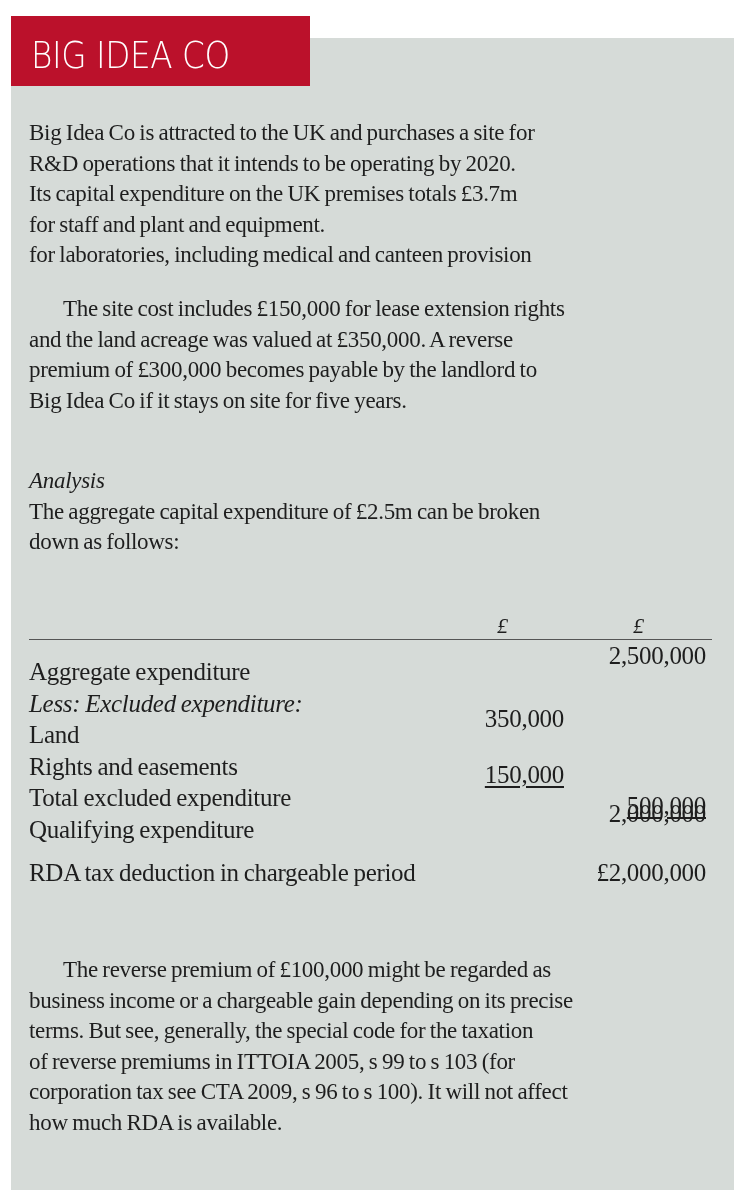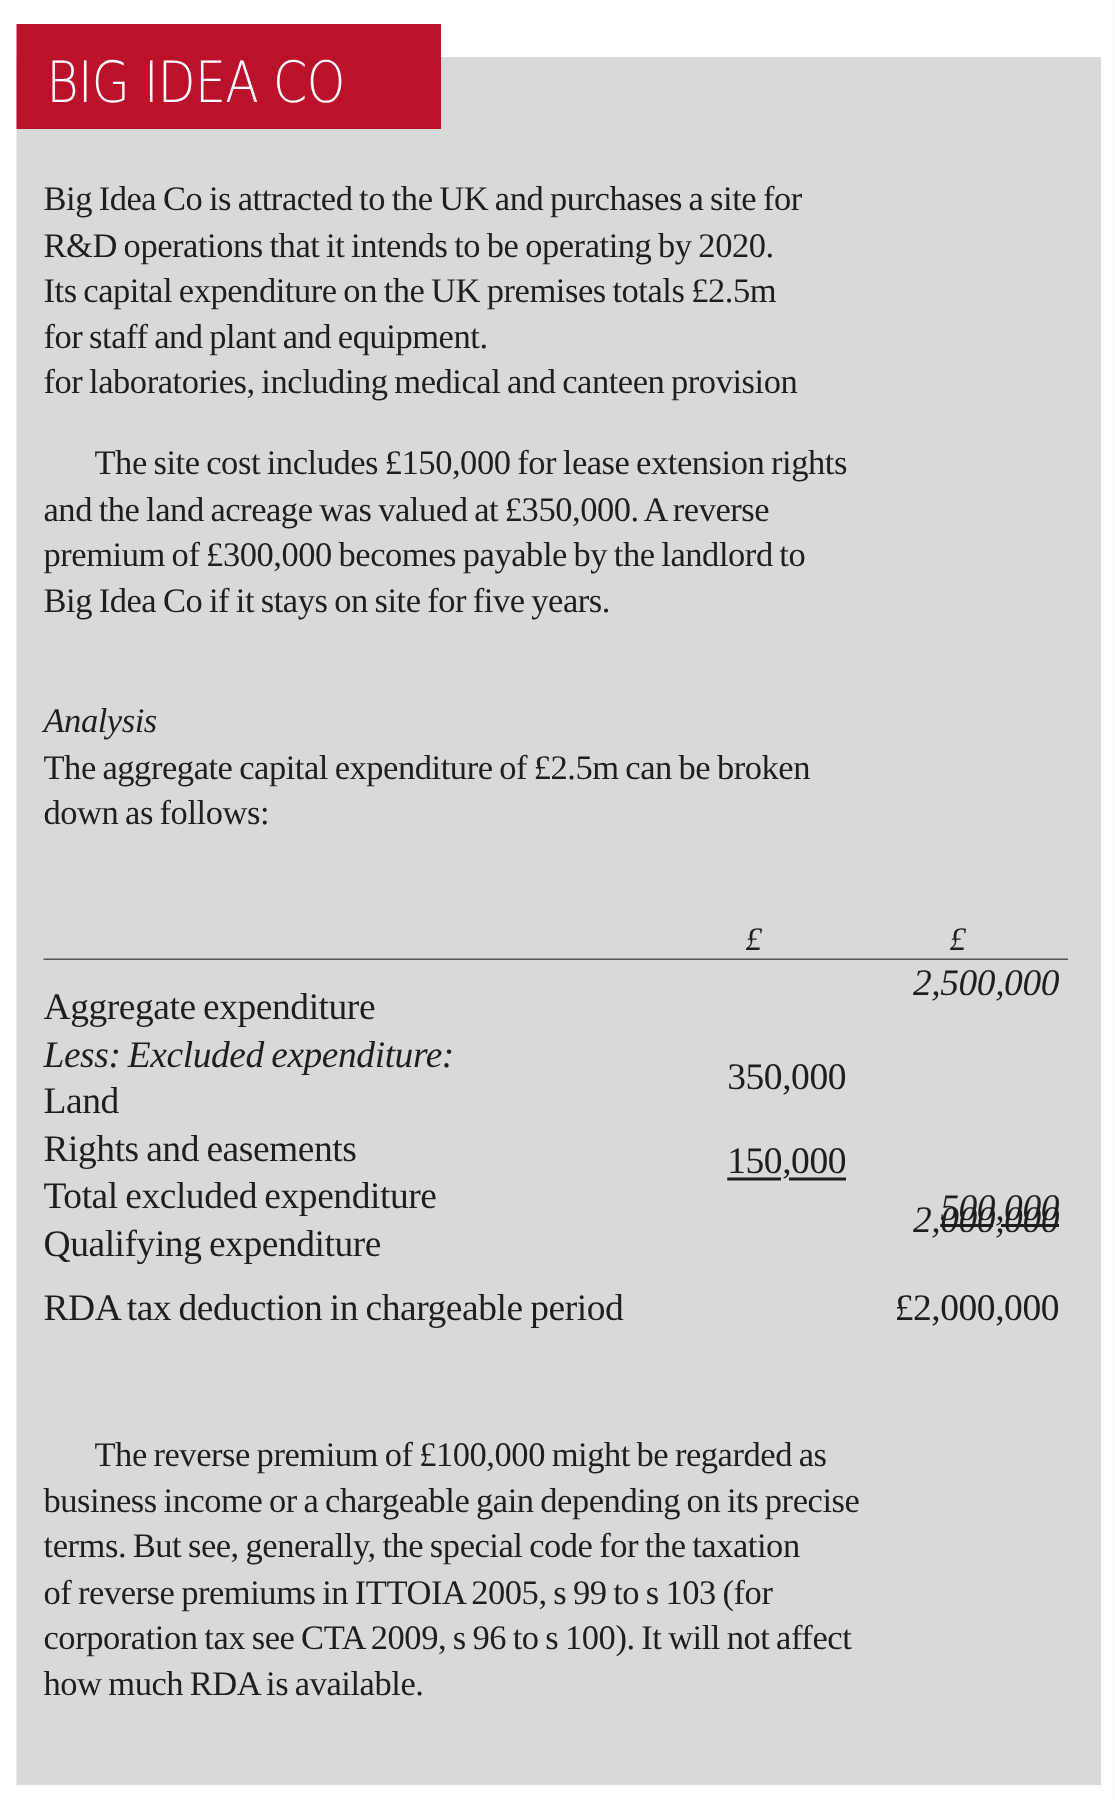--- a/index.html
+++ b/index.html
@@ -86,43 +86,43 @@
       font-style: italic;
     }
     .thead .cur1 { left: 468px; }
     .thead .cur2 { left: 604px; }
     .row {
       position: relative;
       height: 31.5px;
     }
     .row .label { position: absolute; left: 0; top: 16px; white-space: nowrap; text-align: center; }
     .row .col1 { position: absolute; right: 148px; top: 0; white-space: nowrap; }
-    .row .col2 { position: absolute; right: 6px; top: 0; white-space: nowrap; font-style: italic; }
+    .row .col2 { position: absolute; right: 6px; top: 0; white-space: nowrap; }
     .ul { text-decoration: underline; text-underline-offset: 3px; text-decoration-thickness: 1.5px; margin-top: 24px; }
     .rda-row {
       position: relative;
       height: 62px;
       margin-top: 28px;
     }
     .rda-row .label { position: absolute; left: 0; top: 0; width: 420px; white-space: normal; line-height: 31px; }
     .rda-row .col2 { position: absolute; right: 6px; top: 0; white-space: nowrap; }
   </style>
 </head>
 <body style="color: rgb(30, 30, 30);">
 
-<div class="title-box" style="background: rgb(187, 17, 43);">
+<div class="title-box" style="background: rgb(187, 17, 43); padding-left: 16px;">
   <div class="title-text" style="color: rgb(255, 255, 255);">BIG IDEA CO</div>
 </div>
 
 <div class="panel" style="background: rgb(214, 219, 216);"></div>
 
 <div class="content para1">
   <span class="line">Big Idea Co is attracted to the UK and purchases a site for</span>
   <span class="line">R&amp;D operations that it intends to be operating by 2020.</span>
-  <span class="line">Its capital expenditure on the UK premises totals £2.5m</span>
+  <span class="line">Its capital expenditure on the UK premises totals £3.7m</span>
   <span class="line">for staff and plant and equipment.</span>
   <span class="line">for laboratories, including medical and canteen provision</span>
 </div>
 
 <div class="content para2">
   <span class="line first">The site cost includes £150,000 for lease extension rights</span>
   <span class="line">and the land acreage was valued at £350,000. A reverse</span>
   <span class="line">premium of £300,000 becomes payable by the landlord to</span>
   <span class="line">Big Idea Co if it stays on site for five years.</span>
 </div>

